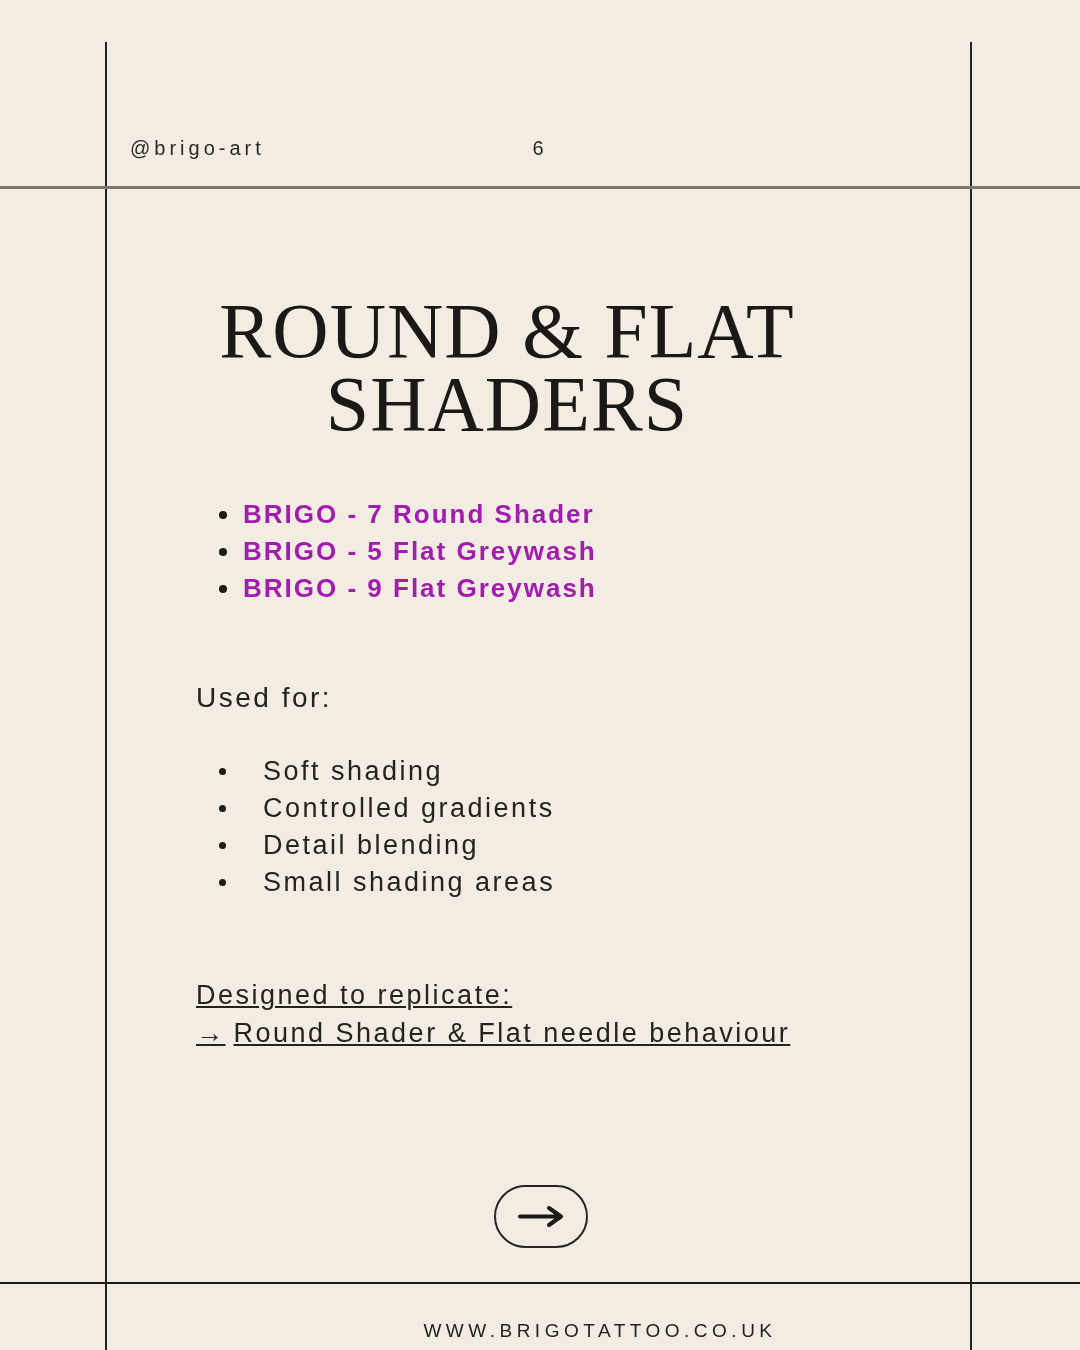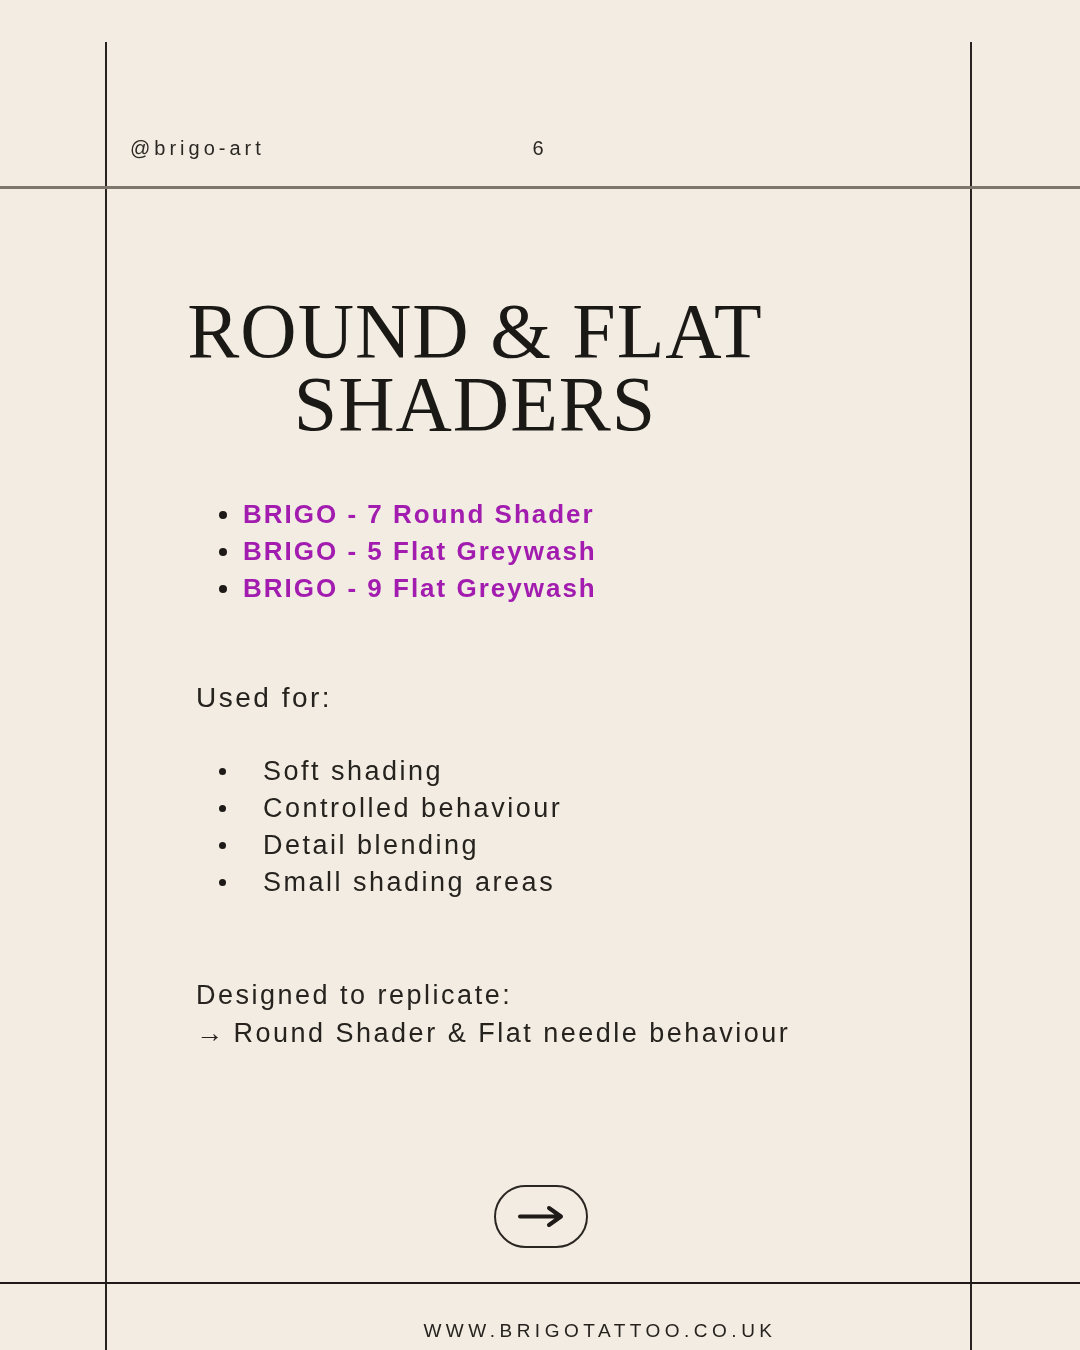--- a/index.html
+++ b/index.html
@@ -37,20 +37,21 @@
   }
 
   
   .title{
     position:absolute;left:106px;width:738px;top:200px;
     text-align:center;
     font-family:"Liberation Serif", serif;
     font-weight:400;
     font-size:78px;line-height:73px;letter-spacing:1px;
     color:#1b1916;
+    padding-left:32px;
   }
 
   
   .products{position:absolute;left:219px;top:454px;}
   .products .row{
     display:flex;align-items:center;height:37px;
     font-weight:bold;font-size:26px;letter-spacing:2px;color:#a21caf;
   }
   .dot{
     width:8px;height:8px;border-radius:50%;
@@ -65,21 +66,21 @@
   .used-list{position:absolute;left:219px;top:711px;}
   .used-list .row{
     display:flex;align-items:center;height:37px;
     font-size:27px;letter-spacing:2.5px;color:#26231f;gap:20px;
   }
   .used-list .dot{width:7px;height:7px;margin-right:17px;}
 
   
   .designed{
     position:absolute;left:196px;top:934px;
-    font-size:27px;letter-spacing:2.5px;line-height:38px;color:#26231f;
+    font-size:27px;letter-spacing:2.5px;line-height:38px;color:#26231f;text-decoration:underline;
   }
   .designed .arrow-ch{margin-right:8px;}
 
   
   .next-btn{
     position:absolute;left:494px;top:1143px;
     width:94px;height:63px;box-sizing:border-box;
     border:2px solid #2a2622;border-radius:32px;
     background:transparent;
     display:flex;align-items:center;justify-content:center;
@@ -126,21 +127,21 @@
   </ul>
 
   <div class="used-label">Used for:</div>
   <ul class="used-list">
     <li class="row">
       <span class="dot"></span>
       <span>Soft shading</span>
     </li>
     <li class="row">
       <span class="dot"></span>
-      <span>Controlled behaviour</span>
+      <span>Controlled gradients</span>
     </li>
     <li class="row">
       <span class="dot"></span>
       <span>Detail blending</span>
     </li>
     <li class="row">
       <span class="dot"></span>
       <span>Small shading areas</span>
     </li>
   </ul>

